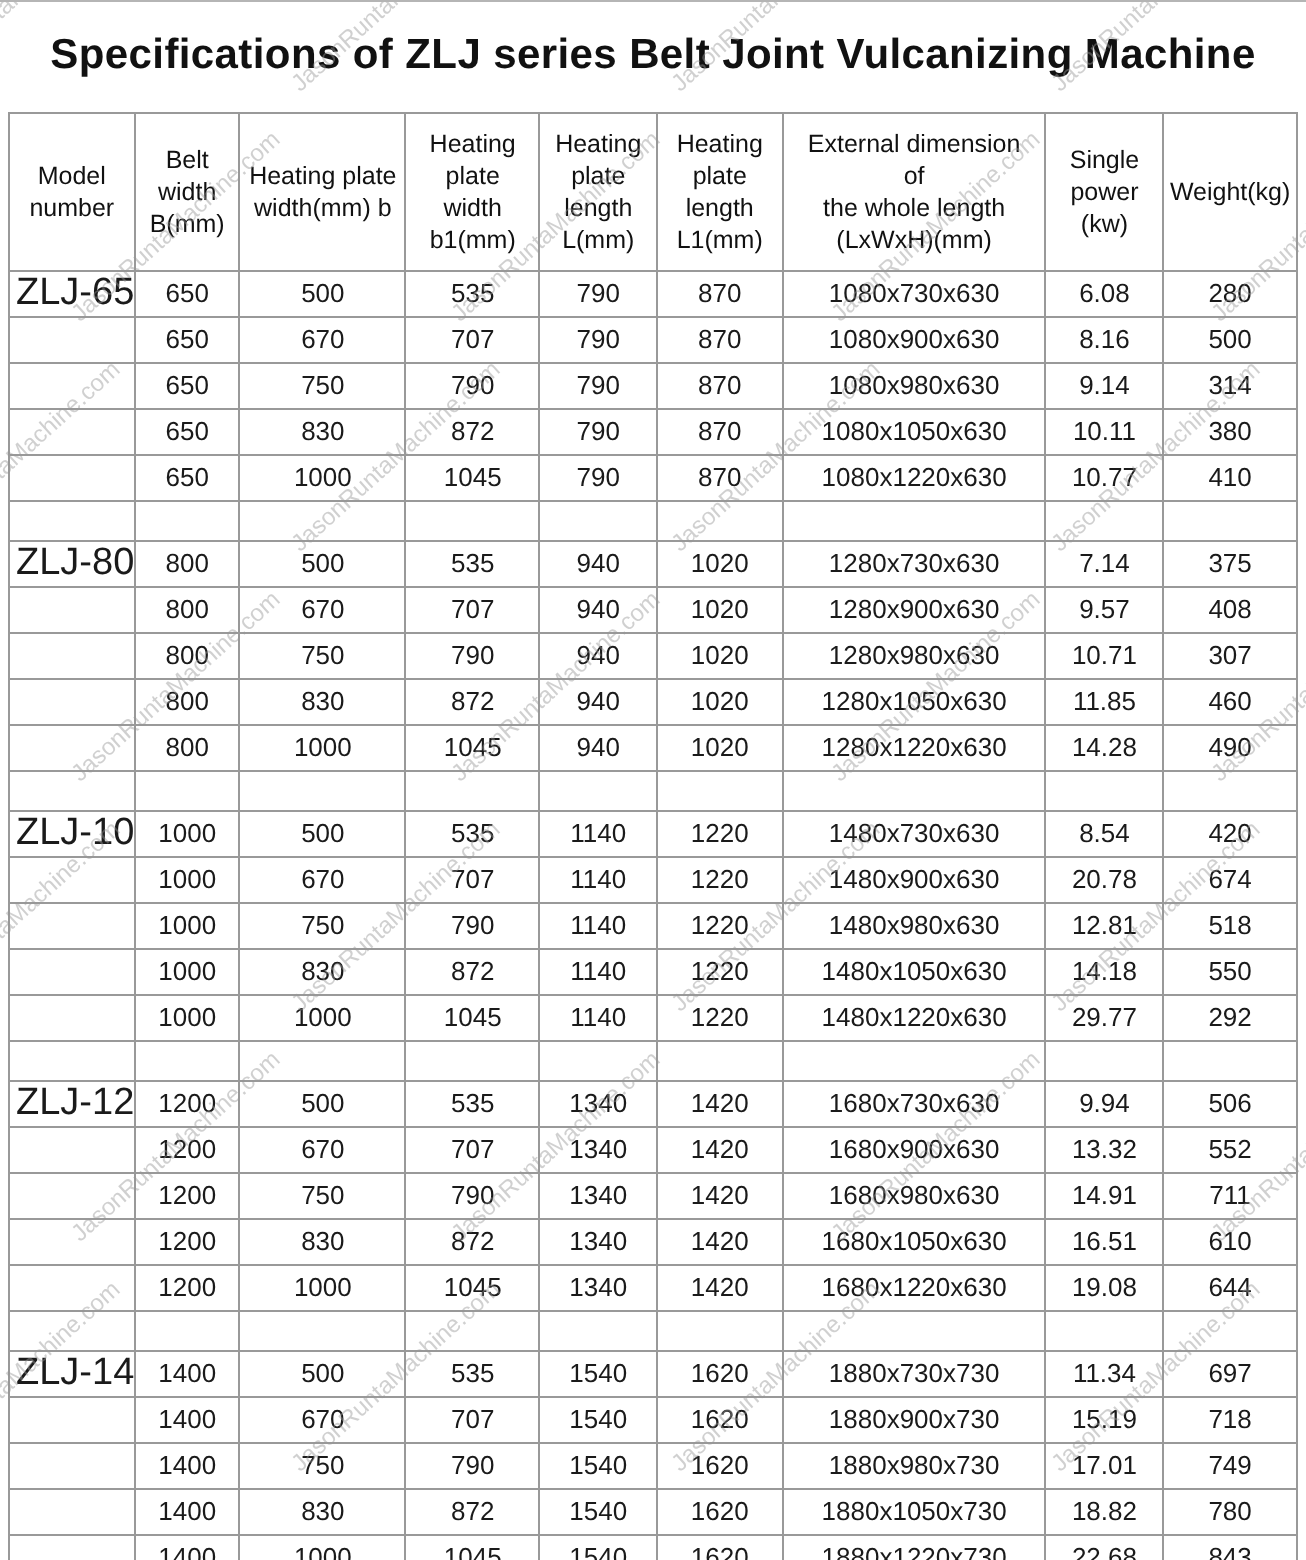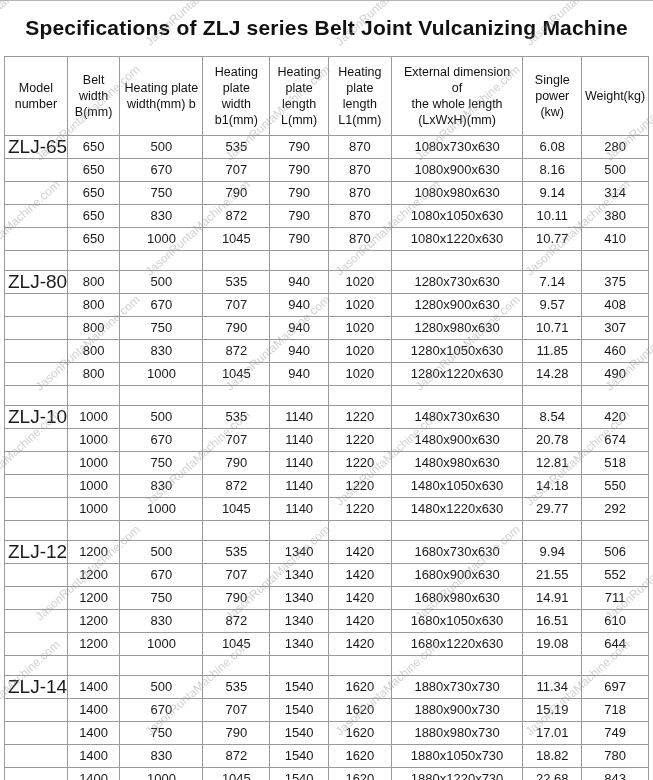--- a/index.html
+++ b/index.html
@@ -369,21 +369,21 @@
           <td>506</td>
         </tr>
         <tr>
           <td class="model-cell"></td>
           <td>1200</td>
           <td>670</td>
           <td>707</td>
           <td>1340</td>
           <td>1420</td>
           <td>1680x900x630</td>
-          <td>21.55</td>
+          <td>13.32</td>
           <td>552</td>
         </tr>
         <tr>
           <td class="model-cell"></td>
           <td>1200</td>
           <td>750</td>
           <td>790</td>
           <td>1340</td>
           <td>1420</td>
           <td>1680x980x630</td>

